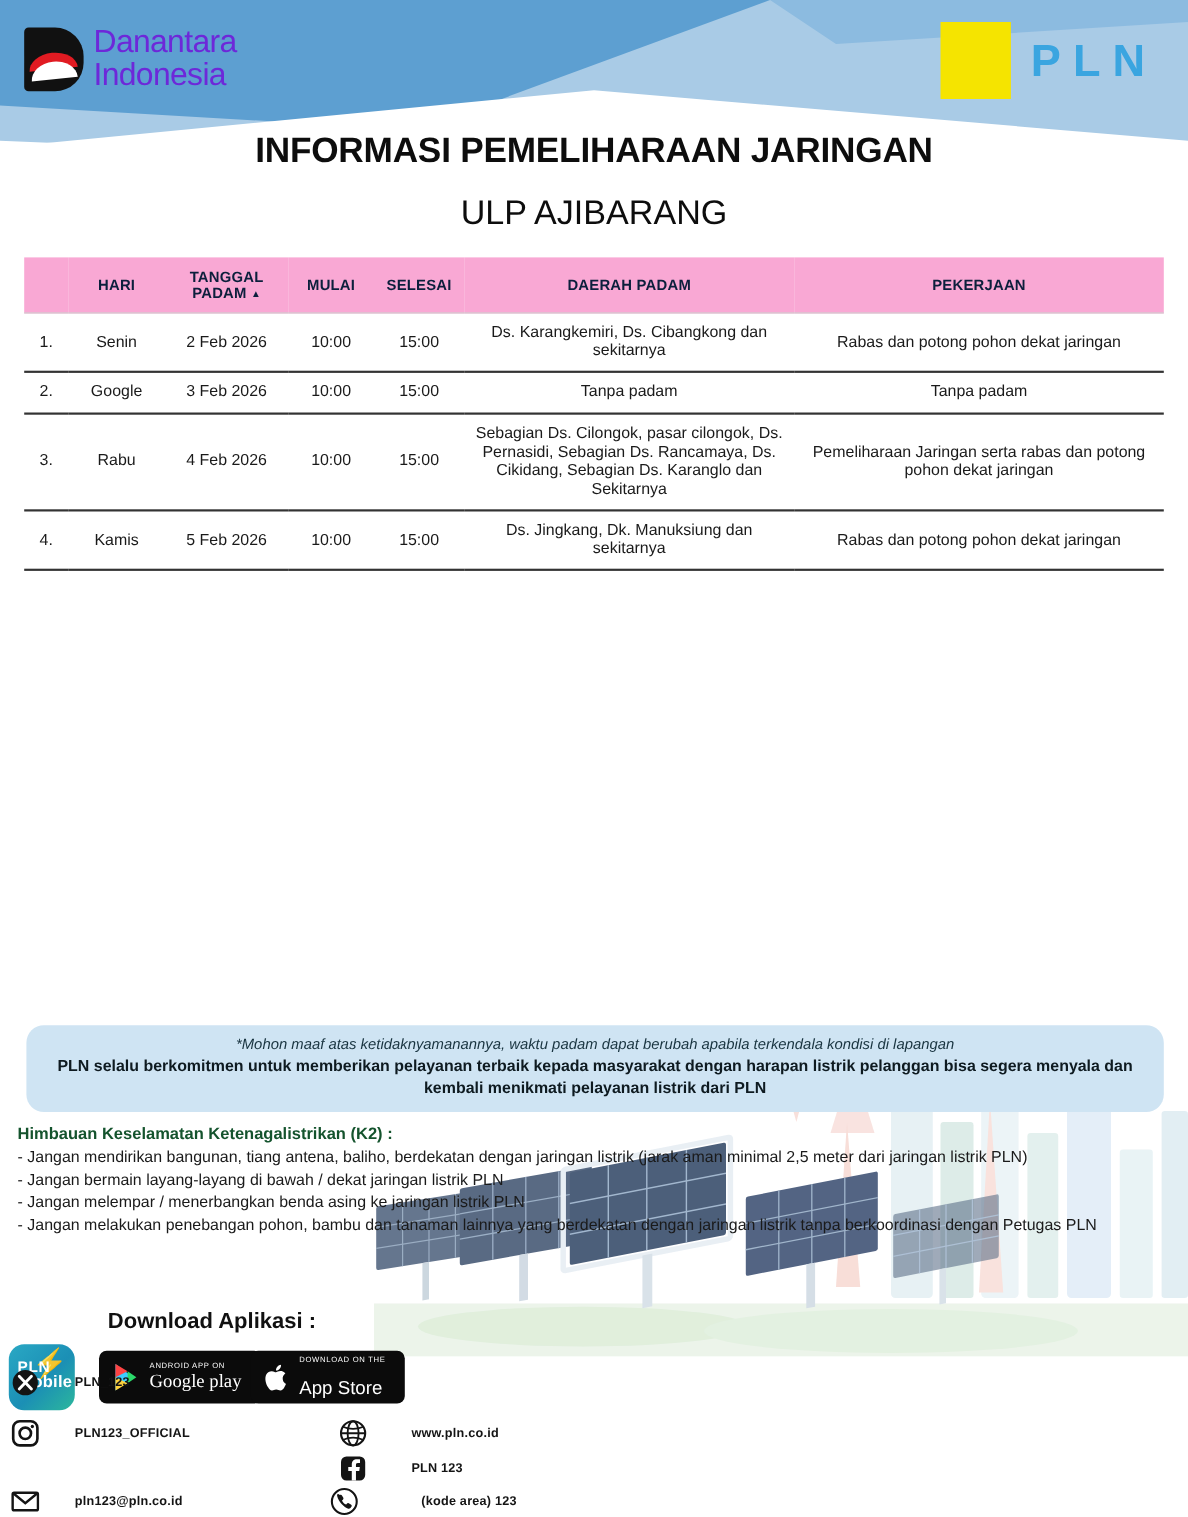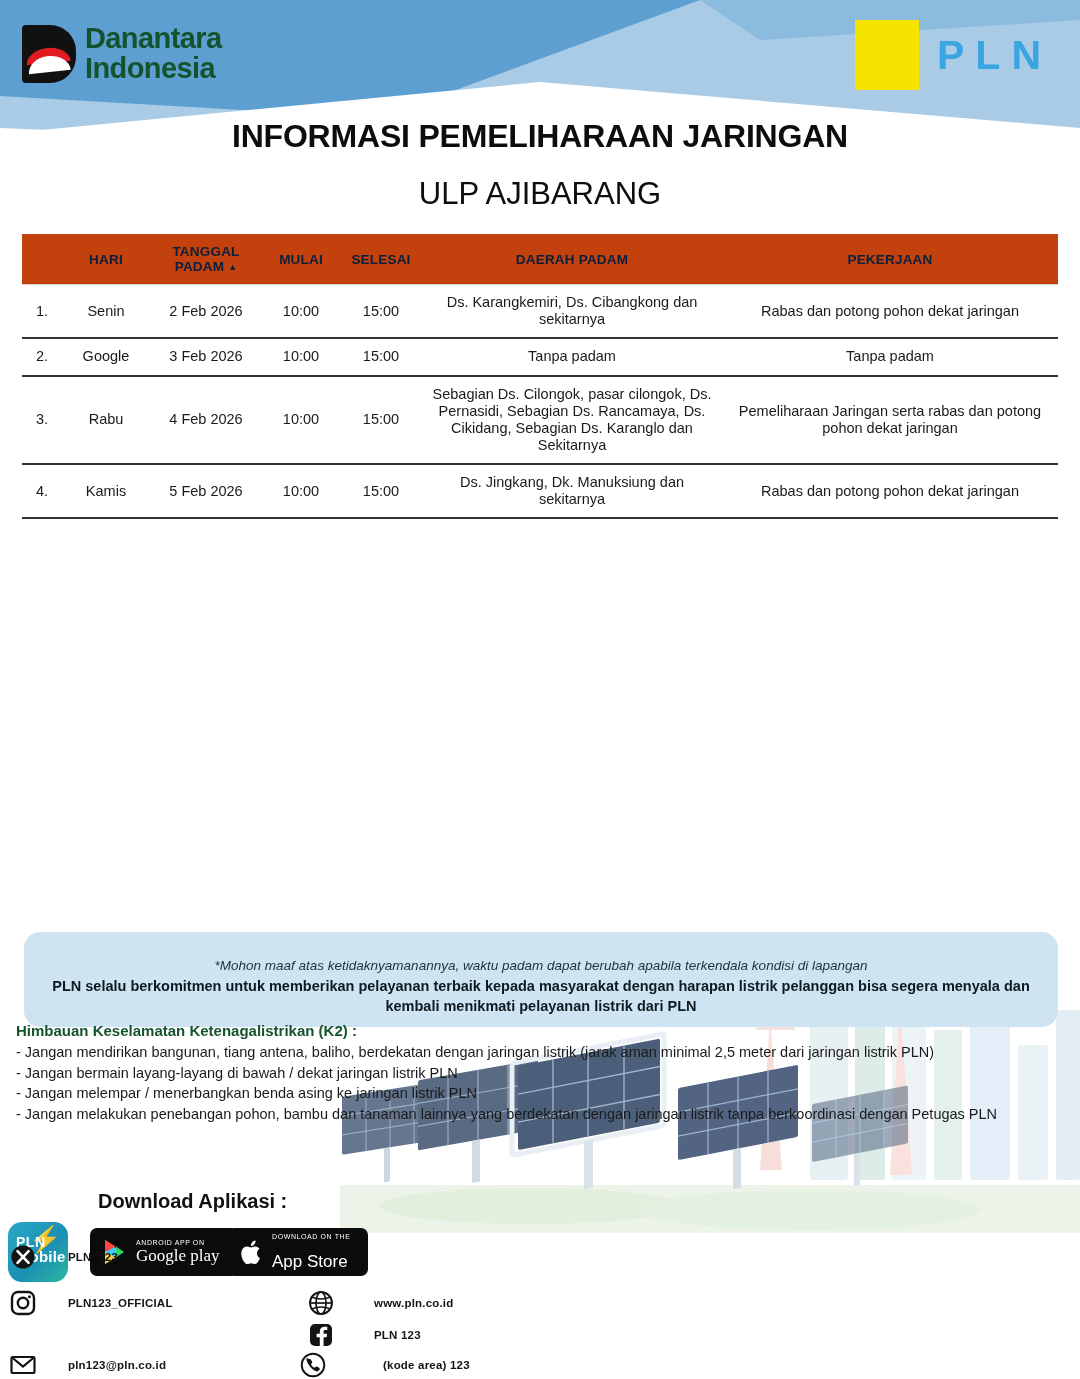--- a/index.html
+++ b/index.html
@@ -54,22 +54,22 @@
   }
   .dan-mark .swoosh-white {
     position: absolute;
     left: 6px; top: 31px;
     width: 42px; height: 16px;
     background: #ffffff;
     border-radius: 50% 50% 0 0 / 100% 100% 0 0;
     transform: rotate(-6deg);
   }
   .dan-text {
-    color: #14532d;
-    font-weight: bold;
+    color: #6d28d9;
+    font-weight: normal;
     line-height: 1.02;
     letter-spacing: -0.6px;
   }
   .dan-text .l1 { font-size: 29px; display: block; }
   .dan-text .l2 { font-size: 29px; display: block; }
 
   .logo-pln {
     position: absolute;
     right: 28px; top: 20px;
     display: flex;
@@ -114,21 +114,21 @@
     z-index: 6;
   }
 
   
   #schedule-table {
     position: absolute;
     top: 234px; left: 22px;
     width: 1036px;
     border-collapse: collapse;
   }
-  #schedule-table thead tr { background: #c2410c; }
+  #schedule-table thead tr { background: #f9a8d4; }
   #schedule-table thead th {
     color: #0c1f3c;
     font-size: 13.5px;
     font-weight: bold;
     padding: 10px 2px;
     text-align: center;
     line-height: 1.12;
     letter-spacing: 0.2px;
     height: 48px;
     vertical-align: middle;
@@ -161,21 +161,21 @@
     opacity: 0.93;
   }
 
   
   #notice {
     position: absolute;
     top: 932px; left: 24px;
     width: 1034px;
     background: #cfe4f3;
     border-radius: 16px;
-    padding: 25px 18px 11px;
+    padding: 9px 18px 11px;
     text-align: center;
     z-index: 3;
   }
   #notice .apology {
     font-size: 13.5px;
     font-style: italic;
     color: #18333f;
     line-height: 1.35;
   }
   #notice .commit {

